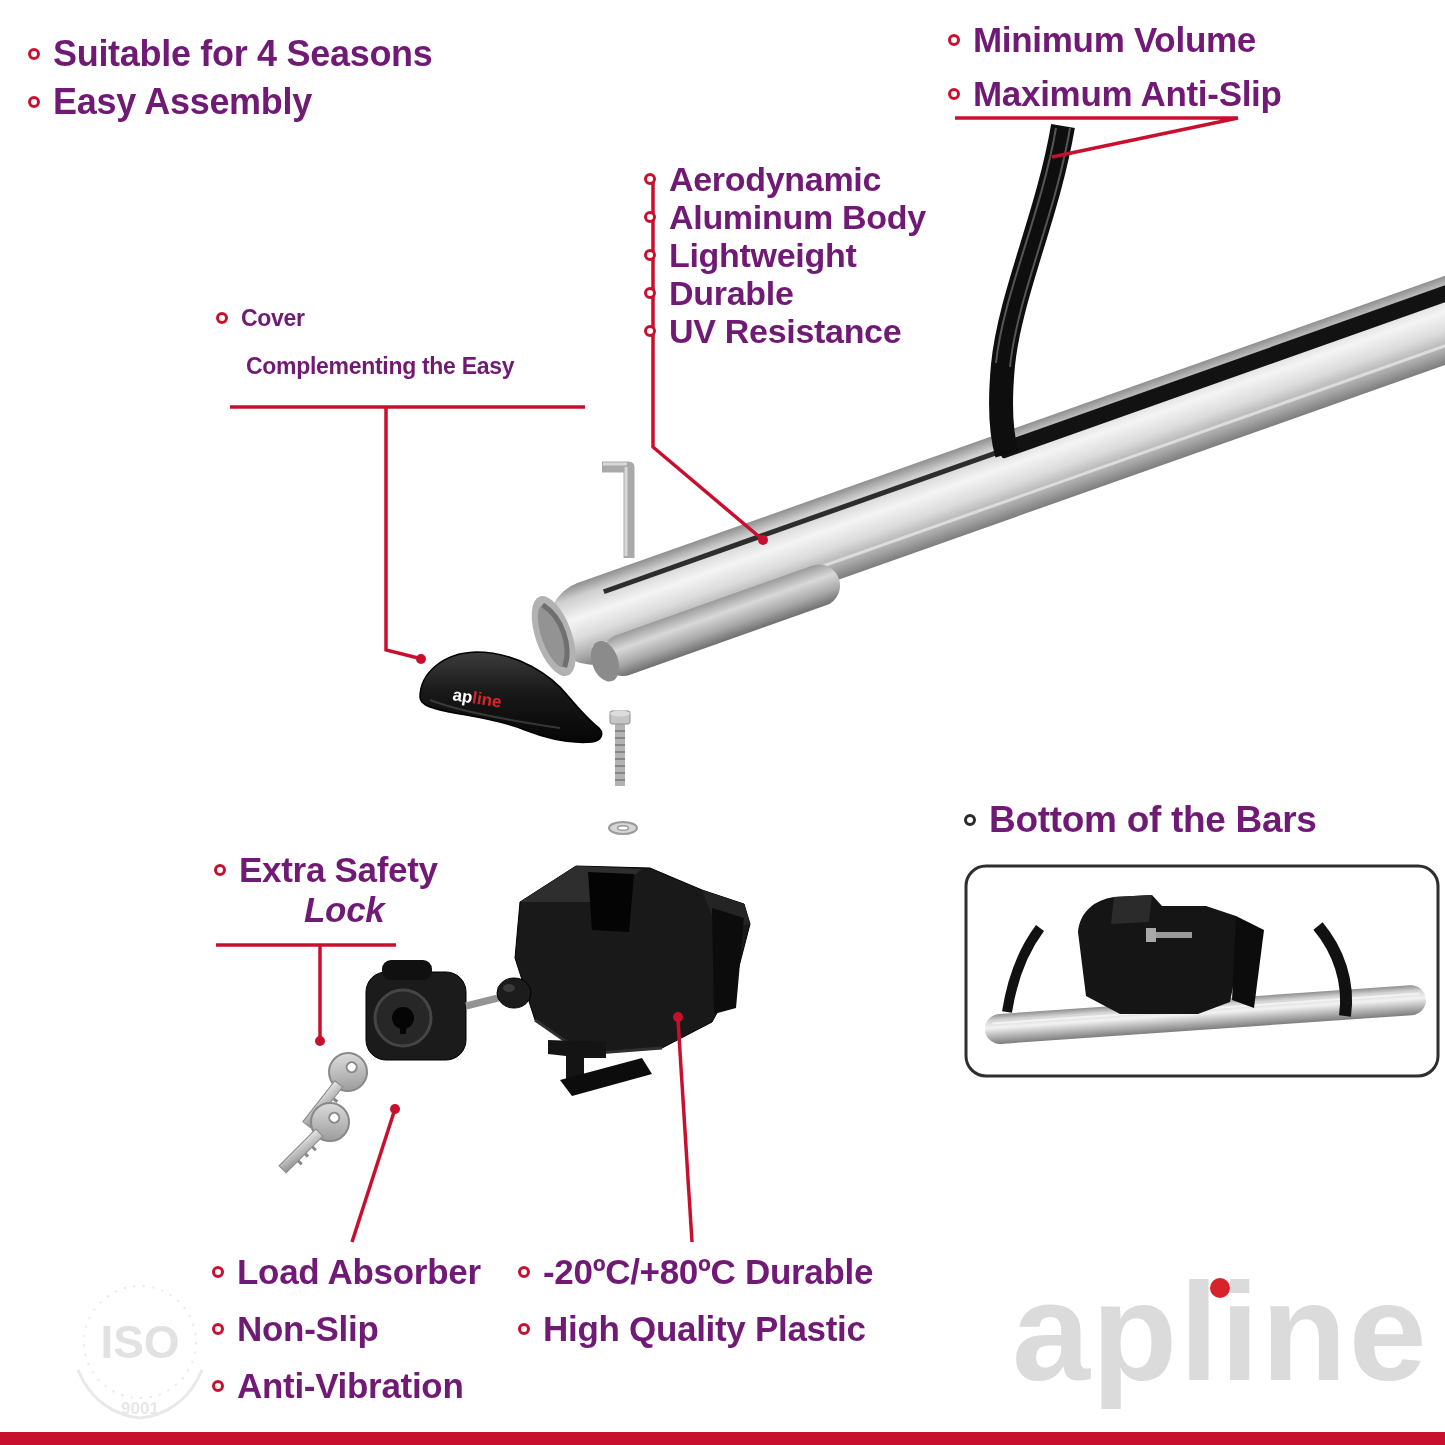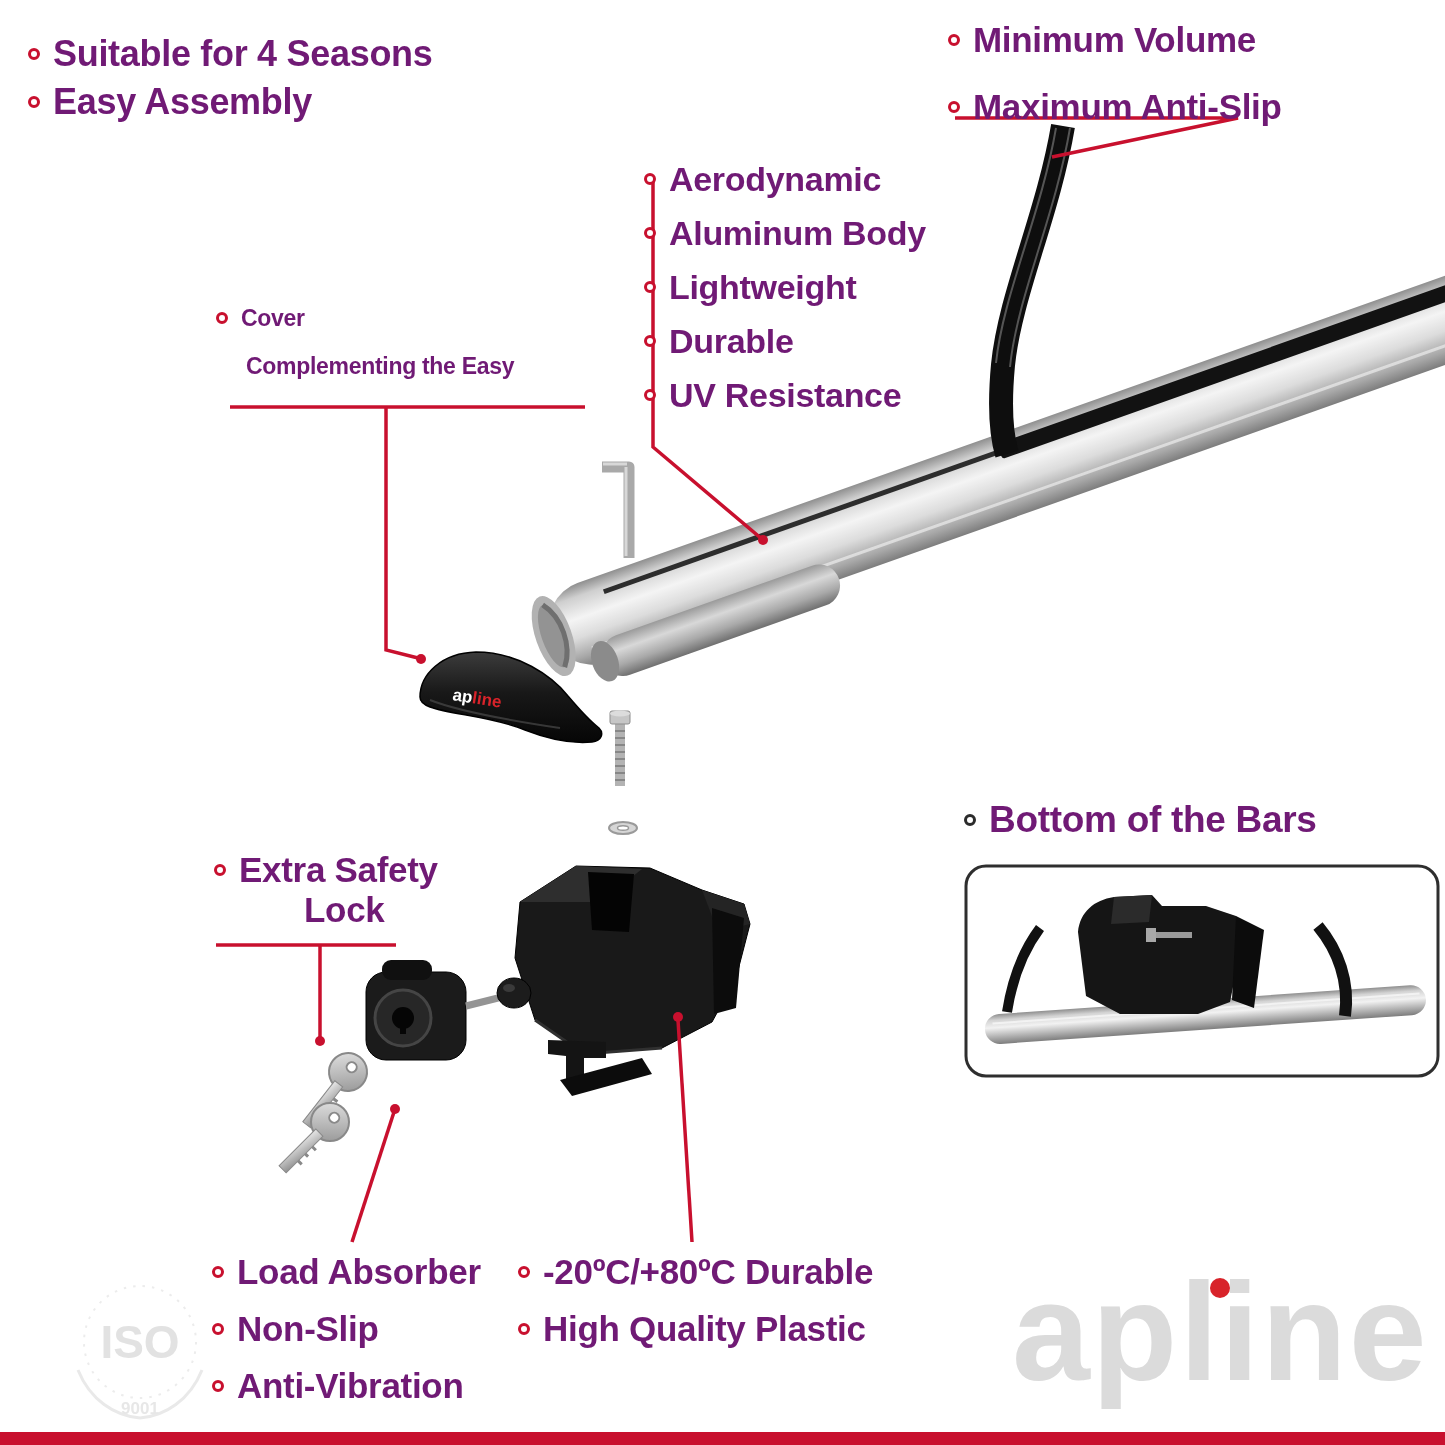--- a/index.html
+++ b/index.html
@@ -7,24 +7,24 @@
   body { background:#ffffff; font-family:"Liberation Sans", sans-serif; position:relative; overflow:hidden; }
   .canvas { position:absolute; inset:0; width:1445px; height:1445px; }
   svg.art { position:absolute; left:0; top:0; z-index:1; }
   svg text { font-family:"Liberation Sans", sans-serif; }
   .labels { position:absolute; inset:0; z-index:2; }
   .vlist { position:absolute; display:flex; flex-direction:column; color:#701a75; font-weight:700; letter-spacing:-0.3px; white-space:nowrap; }
   .feat { display:flex; align-items:center; gap:13px; line-height:40px; }
   .bullet { width:12px; height:12px; border:3px solid #C8102E; border-radius:50%; background:#fff; flex:0 0 auto; }
   .bullet.dark { border-color:#2b2b2b; }
   .indent { padding-left:30px; }
-  .indent2 { padding-left:90px; }
+  .indent2 { padding-left:90px;font-style:italic; }
   #tl { left:28px; top:34px; gap:8px; font-size:36px; }
-  #tr { left:948px; top:20px; gap:27px; font-size:35px; }
-  #midfeat { left:644px; top:160px; gap:16px; font-size:34px; }
+  #tr { left:948px; top:20px; gap:14px; font-size:35px; }
+  #midfeat { left:644px; top:160px; font-size:34px; }
   #midfeat .feat { line-height:38px; }
   #cover { left:216px; top:298px; gap:8px; font-size:23px; }
   #lockcall { left:214px; top:850px; font-size:35px; }
   #bobtitle { left:964px; top:800px; font-size:37px; }
   #bl { left:212px; top:1252px; gap:17px; font-size:35px; }
   #bm { left:518px; top:1252px; gap:17px; font-size:35px; }
   .bottom-strip { position:absolute; left:0; bottom:0; width:1445px; height:13px; background:#C8102E; z-index:3; }
 </style>
 </head>
 <body>

